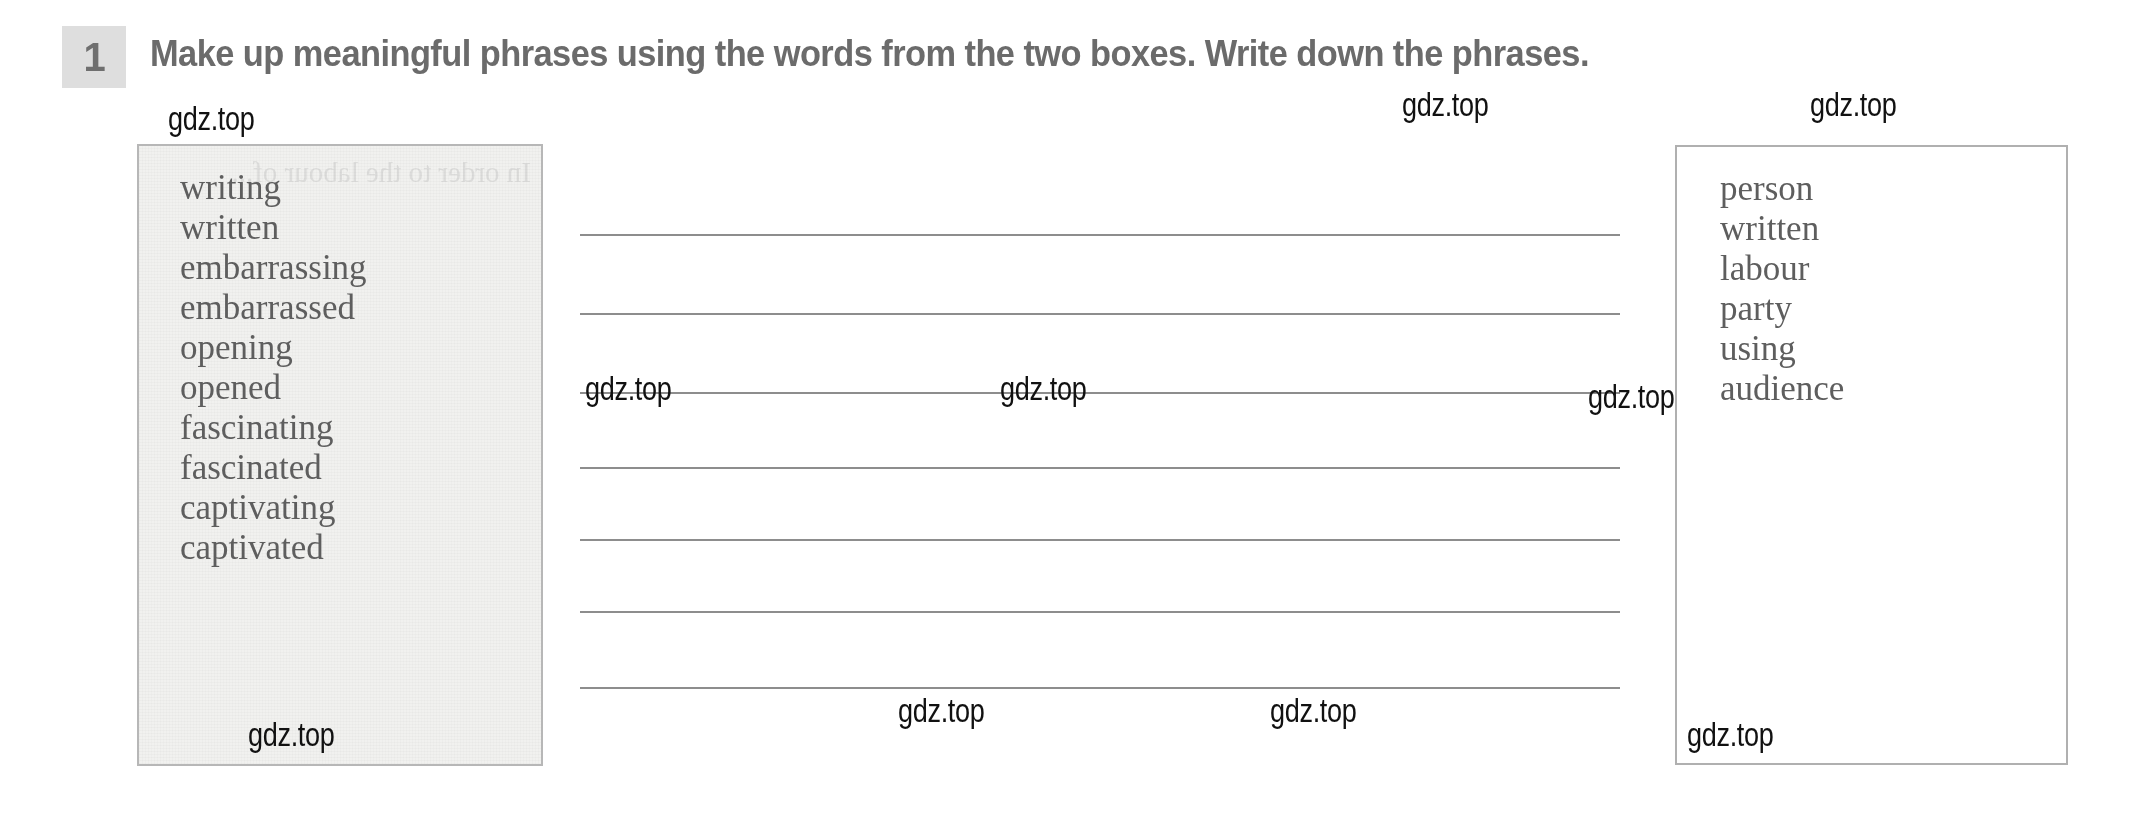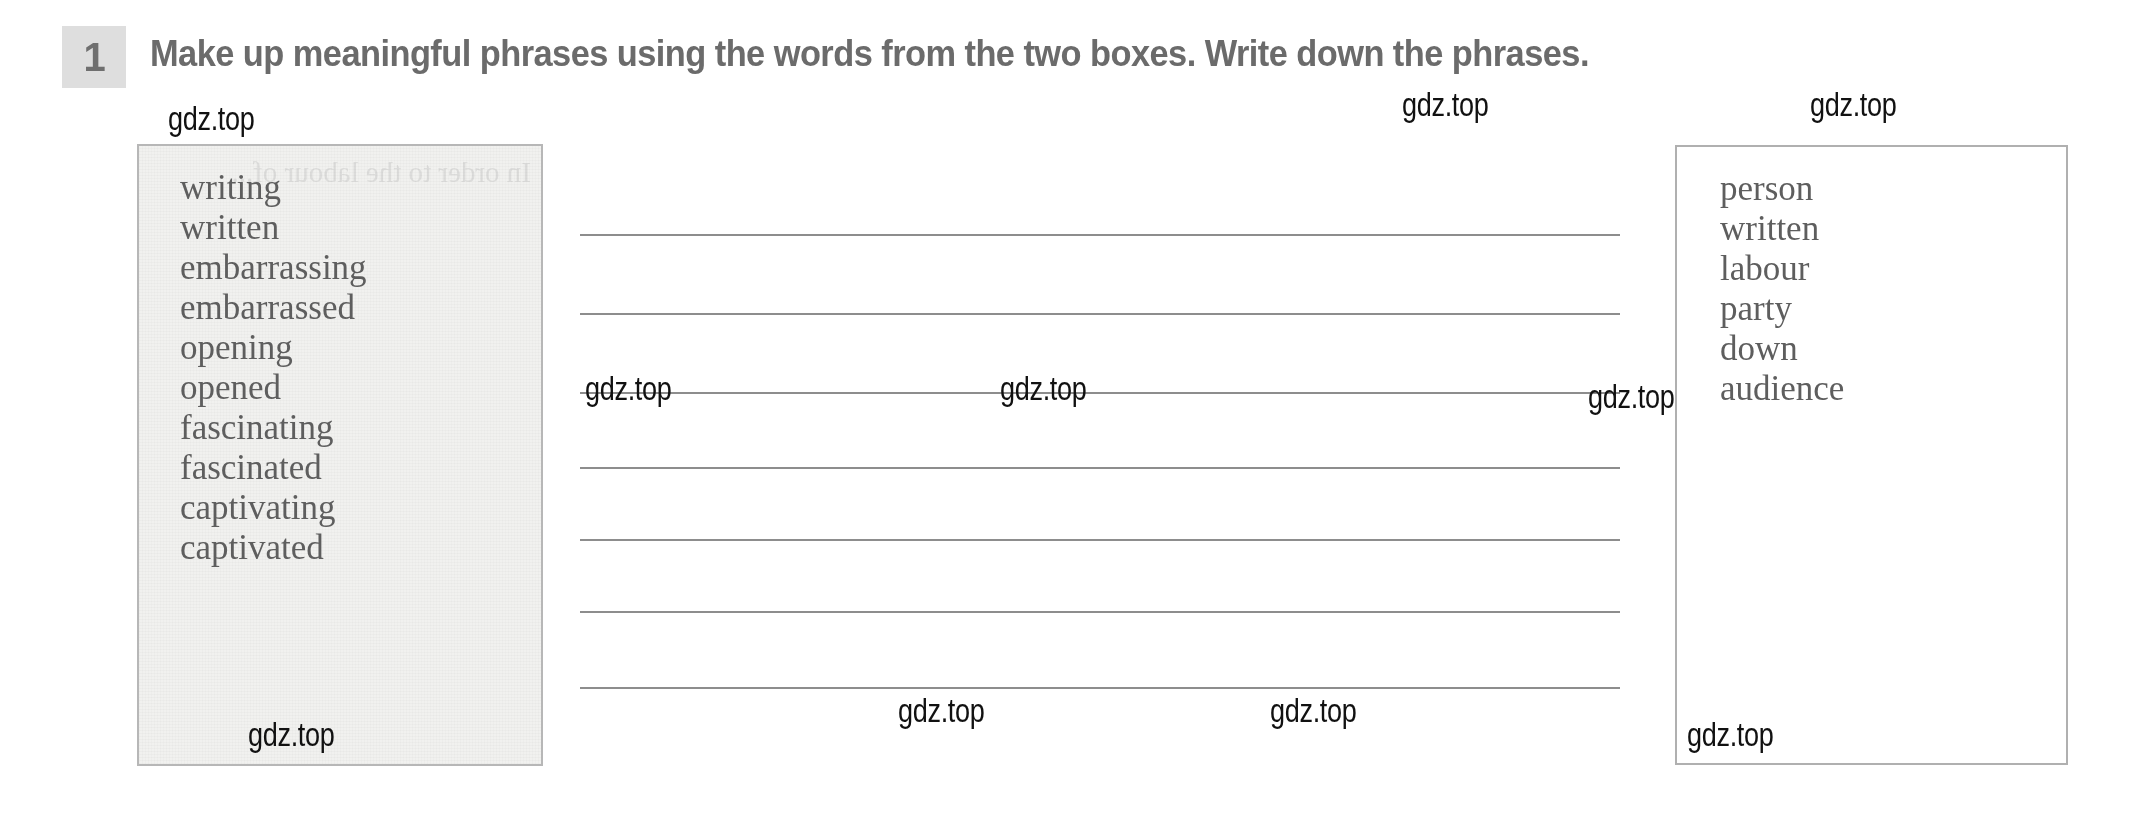--- a/index.html
+++ b/index.html
@@ -183,21 +183,21 @@
     <div class="answer-line" style="top:611px"></div>
     <div class="answer-line" style="top:687px"></div>
   </div>
 
   <div id="right-box" class="word-box">
     <ul class="word-list">
       <li>person</li>
       <li>written</li>
       <li>labour</li>
       <li>party</li>
-      <li>down</li>
+      <li>using</li>
       <li>audience</li>
     </ul>
   </div>
 
   <div id="watermark-layer">
       <div class="wm" style="left: 168px; top: 102px;">gdz.top</div>
       <div class="wm" style="left: 1402px; top: 88px;">gdz.top</div>
       <div class="wm" style="left: 1810px; top: 88px;">gdz.top</div>
       <div class="wm" style="left: 585px; top: 372px;">gdz.top</div>
       <div class="wm" style="left: 1000px; top: 372px;">gdz.top</div>

